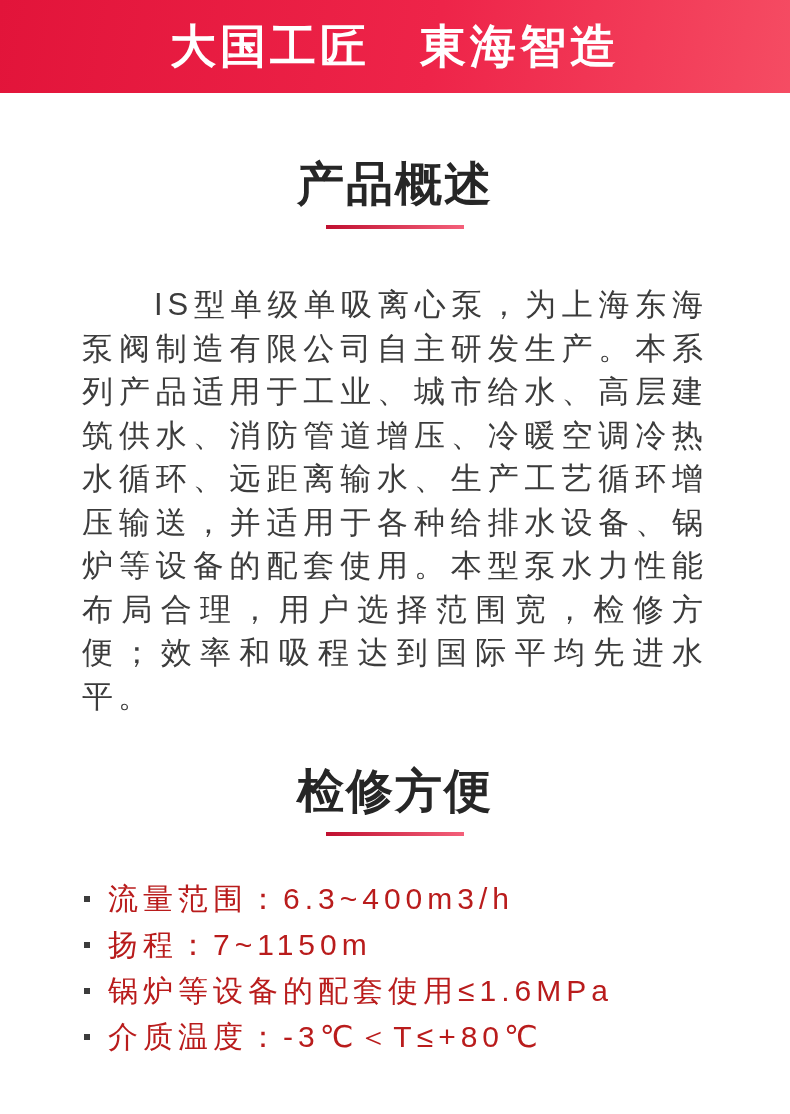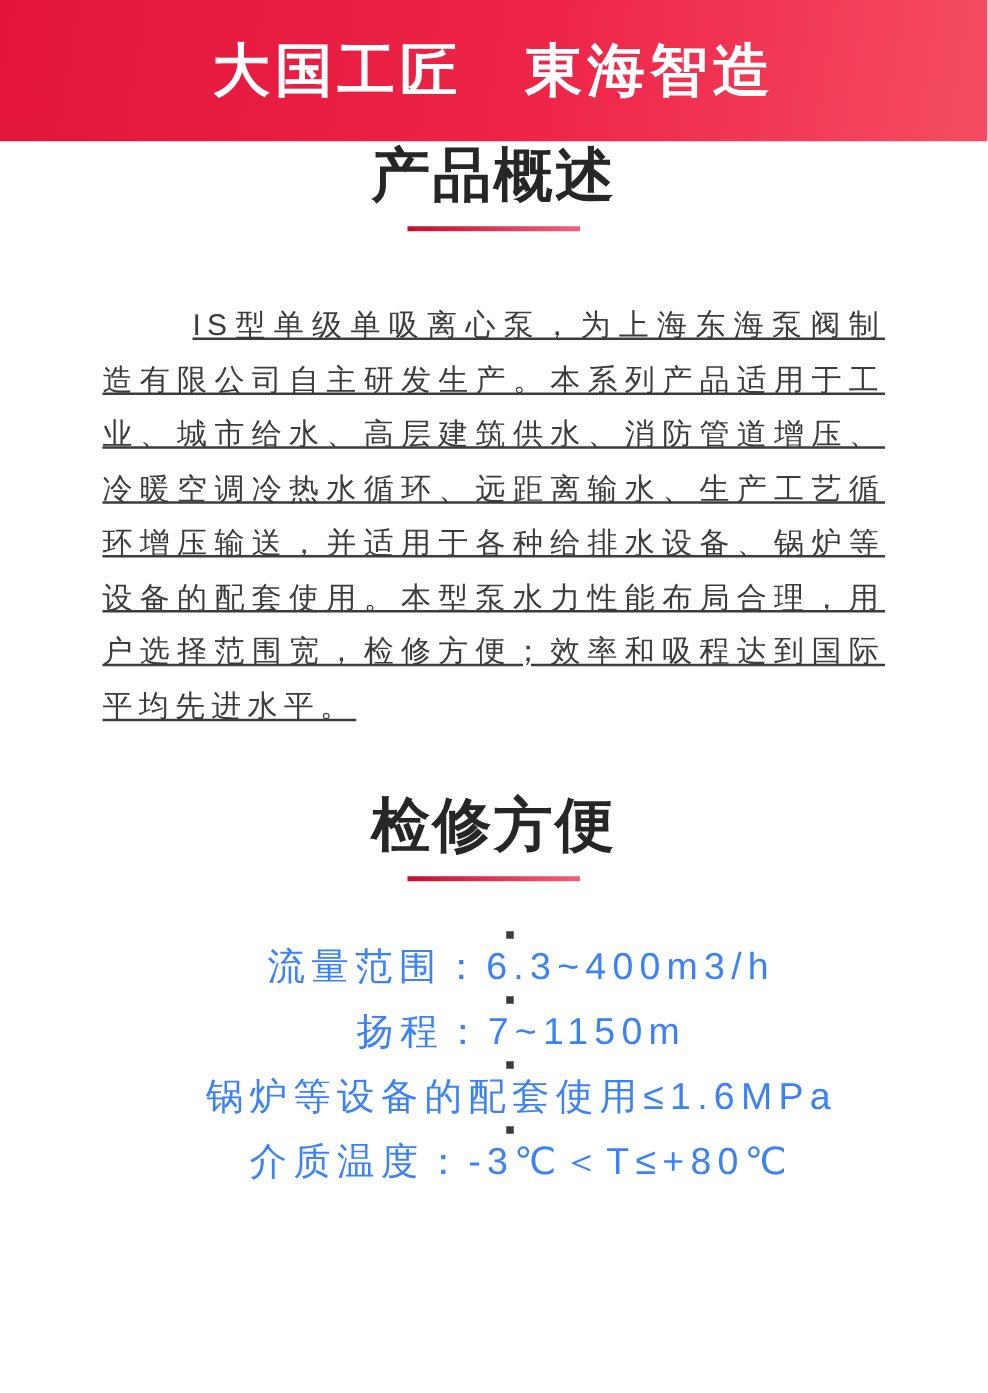--- a/index.html
+++ b/index.html
@@ -7,21 +7,21 @@
     padding: 0;
     background: #ffffff;
   }
   body {
     width: 790px;
     height: 1114px;
     font-family: "Liberation Sans", "DejaVu Sans", sans-serif;
     overflow: hidden;
   }
   .banner {
-    height: 113px;
+    height: 93px;
     background: linear-gradient(100deg, #e2143a 0%, #ee2449 55%, #f54c63 100%);
     display: flex;
     align-items: center;
     justify-content: center;
   }
   .banner-title {
     color: #ffffff;
     font-size: 46px;
     font-weight: bold;
     letter-spacing: 4px;
@@ -35,47 +35,45 @@
     color: #262626;
     letter-spacing: 2px;
     line-height: 1.15;
   }
   .title-underline {
     width: 138px;
     height: 4px;
     margin: 14px auto 0 auto;
     background: linear-gradient(90deg, #c01030 0%, #f4607a 100%);
   }
-  .section-overview { }
+  .section-overview { margin-top: 64px; }
   .product-desc {
     margin: 54px 82px 0 82px;
-    font-size: 24px;
+    font-size: 31px;
     line-height: 43.5px;
     letter-spacing: 5px;
     color: #3c3c3c;
     text-align: justify;
     text-justify: inter-ideograph;
     text-indent: 72px;
-    text-decoration: underline;
   }
   .section-conditions { margin-top: 46px; }
   .cond-list {
     list-style: none;
     margin: 40px 40px 0 84px;
     padding: 0;
   }
   .cond-item {
     display: flex;
     align-items: center;
     font-size: 30px;
     letter-spacing: 5px;
-    color: #3b82f6;
+    color: #b91c1c;
     line-height: 46px;
     white-space: nowrap;
-    flex-direction: column;
   }
   .bullet {
     width: 6px;
     height: 6px;
     background: #3c3c3c;
     margin-right: 18px;
     flex: 0 0 auto;
   }
 </style>
 </head>

